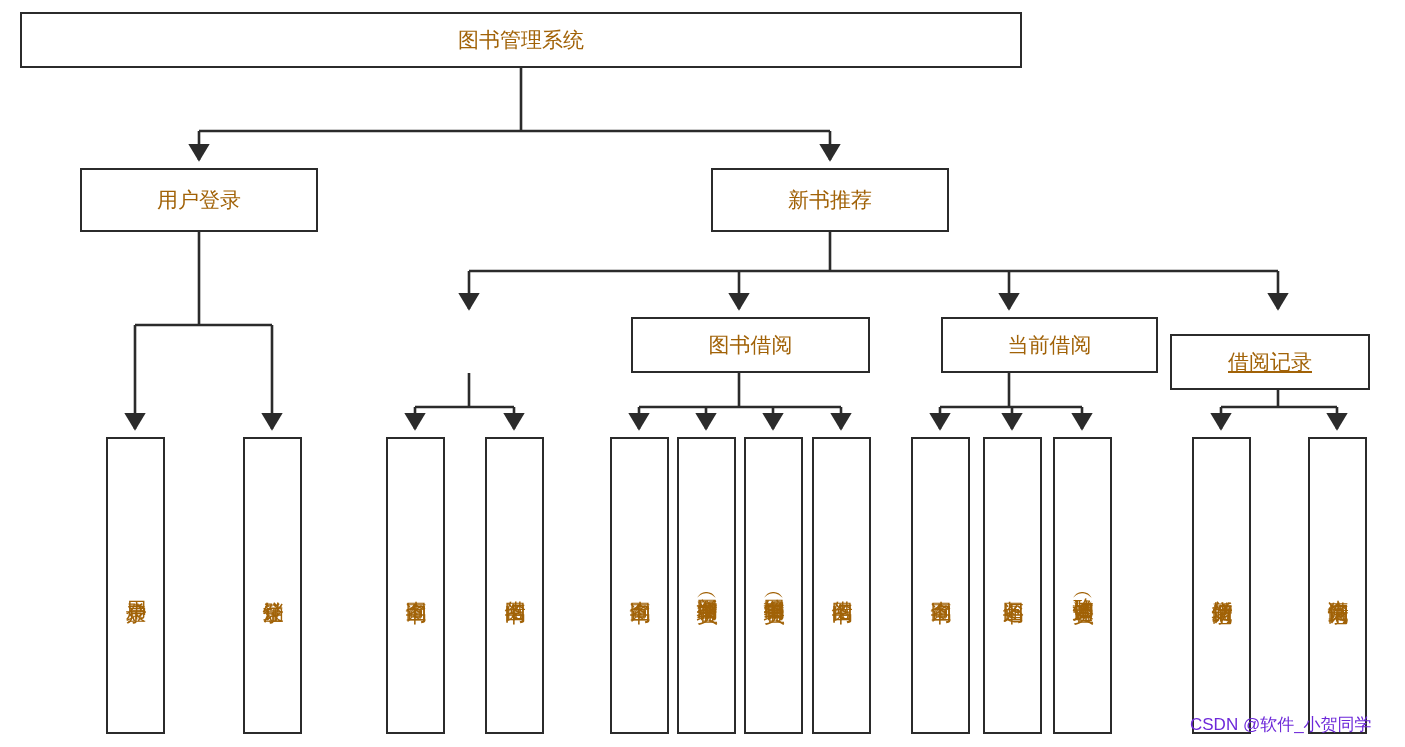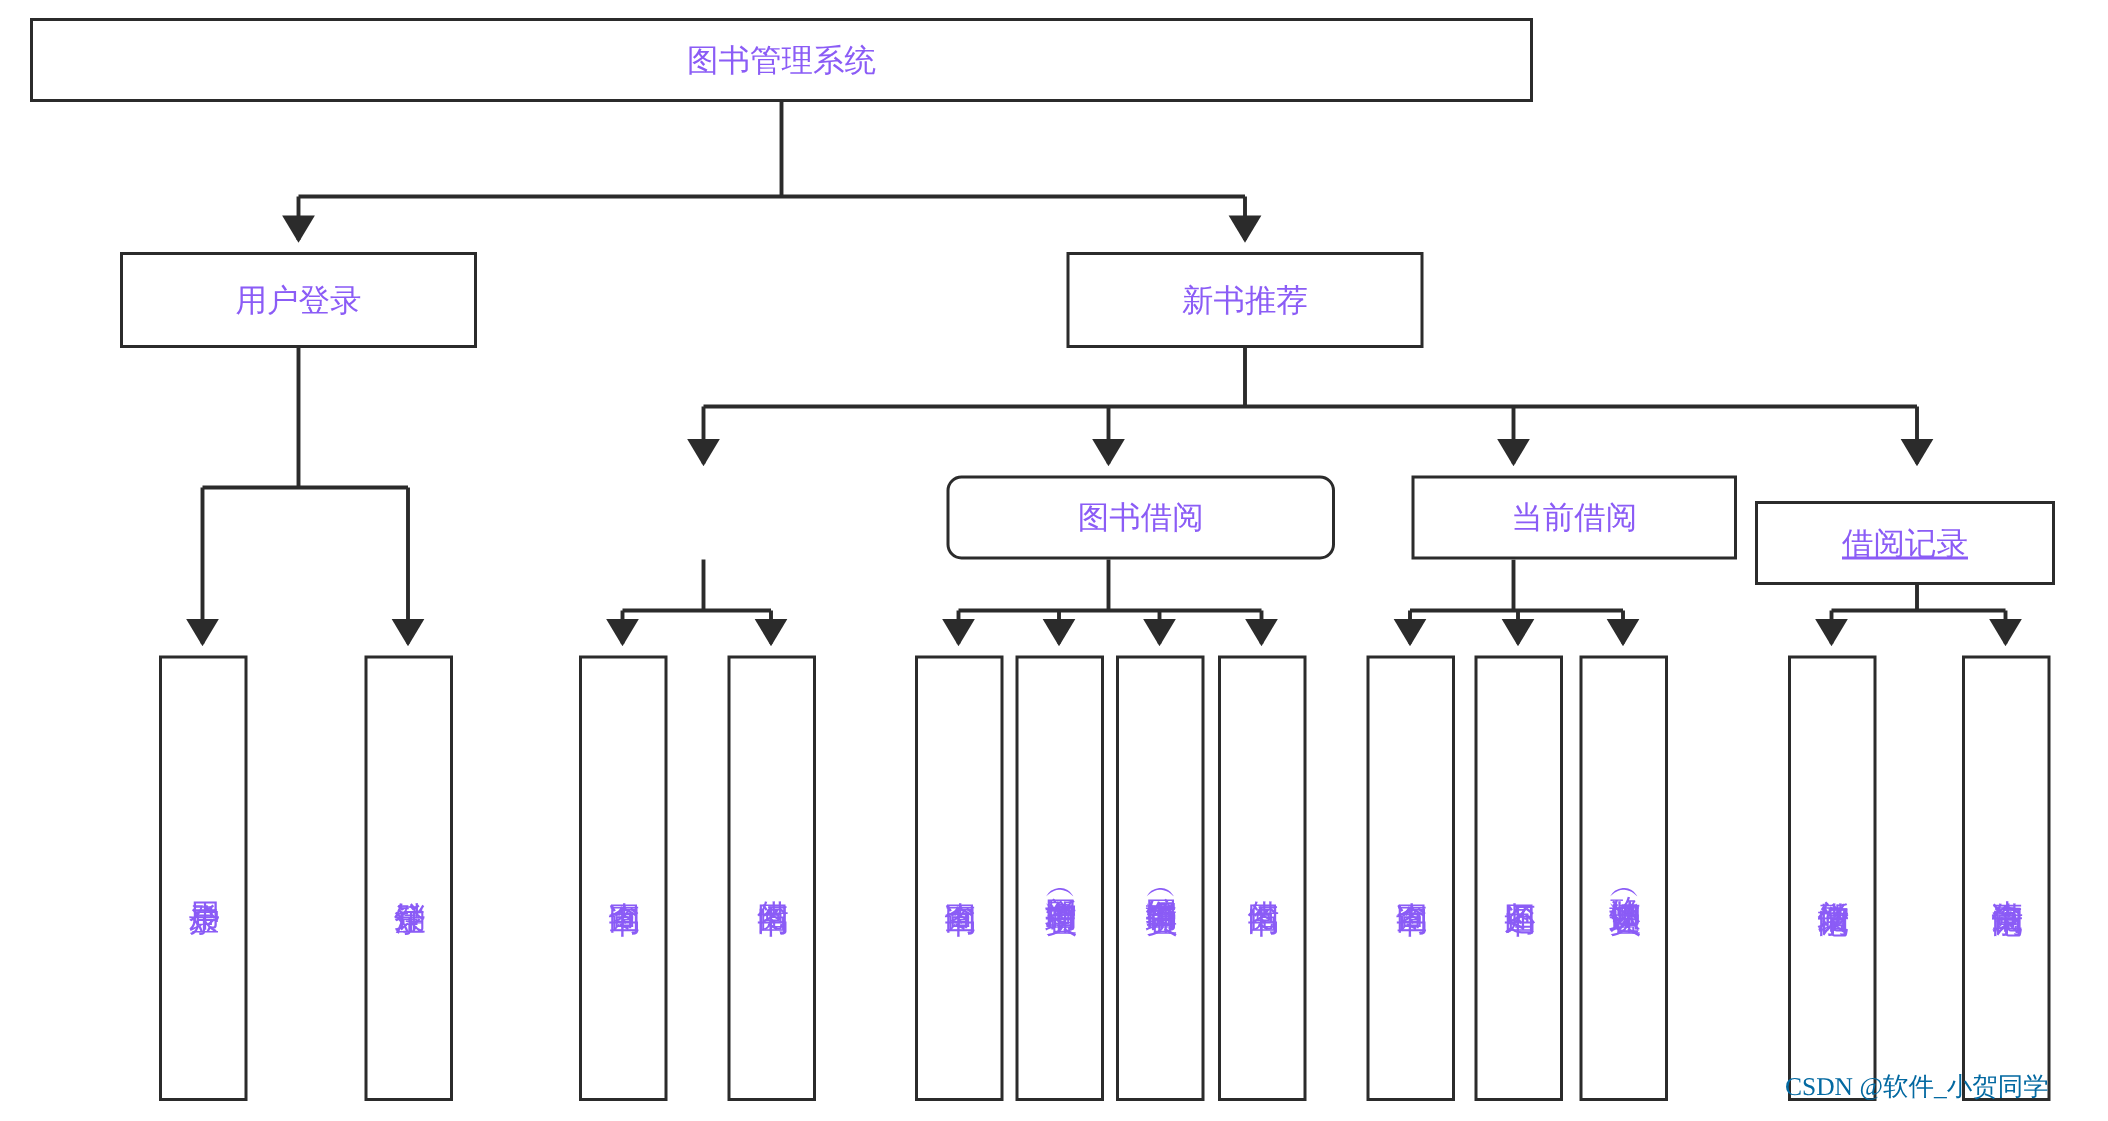--- a/index.html
+++ b/index.html
@@ -27,21 +27,21 @@
     pointer-events: none;
   }
   .node {
     position: absolute;
     box-sizing: border-box;
     background: #ffffff;
     border: 2px solid #2b2b2b;
     display: flex;
     align-items: center;
     justify-content: center;
-    color: #8b5cf6;
+    color: #a16207;
     z-index: 2;
   }
   .node .lbl {
     display: block;
     text-align: center;
     line-height: 1.05;
     white-space: nowrap;
   }
   .node-root .lbl,
   .node-l1 .lbl,
@@ -57,24 +57,24 @@
     font-size: 21px;
     line-height: 1.12;
     letter-spacing: 1px;
     white-space: nowrap;
   }
   .watermark {
     position: absolute;
     left: 1190px;
     top: 713px;
     font-size: 17px;
-    color: #0369a1;
+    color: #6d28d9;
     white-space: nowrap;
     z-index: 5;
-    font-family: Liberation Serif, serif;
+    font-family: Liberation Sans, sans-serif;
   }
 </style>
 </head>
 <body>
 
 <div id="canvas">
 
   <svg id="edges" viewBox="0 0 1405 747" width="1405" height="747" xmlns="http://www.w3.org/2000/svg">
     <defs>
       <marker id="arrow" viewBox="0 0 10 12" refX="9" refY="6" markerWidth="7" markerHeight="9" orient="auto-start-reverse">
@@ -129,21 +129,21 @@
     <span class="lbl">图书管理系统</span>
   </div>
 
   <div class="node node-l1" style="left:80px; top:168px; width:238px; height:64px;">
     <span class="lbl">用户登录</span>
   </div>
   <div class="node node-l1" style="left:711px; top:168px; width:238px; height:64px;">
     <span class="lbl">新书推荐</span>
   </div>
 
-  <div class="node node-l2" style="left:631px; top:317px; width:259px; height:56px;border-radius:10px;">
+  <div class="node node-l2" style="left:631px; top:317px; width:239px; height:56px;">
     <span class="lbl">图书借阅</span>
   </div>
   <div class="node node-l2" style="left:901px; top:317px; width:217px; height:56px;margin-left:40px;">
     <span class="lbl">当前借阅</span>
   </div>
   <div class="node node-l2" style="left:1170px; top:334px; width:200px; height:56px;text-decoration:underline;">
     <span class="lbl">借阅记录</span>
   </div>
 
   <div class="node node-leaf" style="left:106px; top:437px; width:59px; height:297px;">

